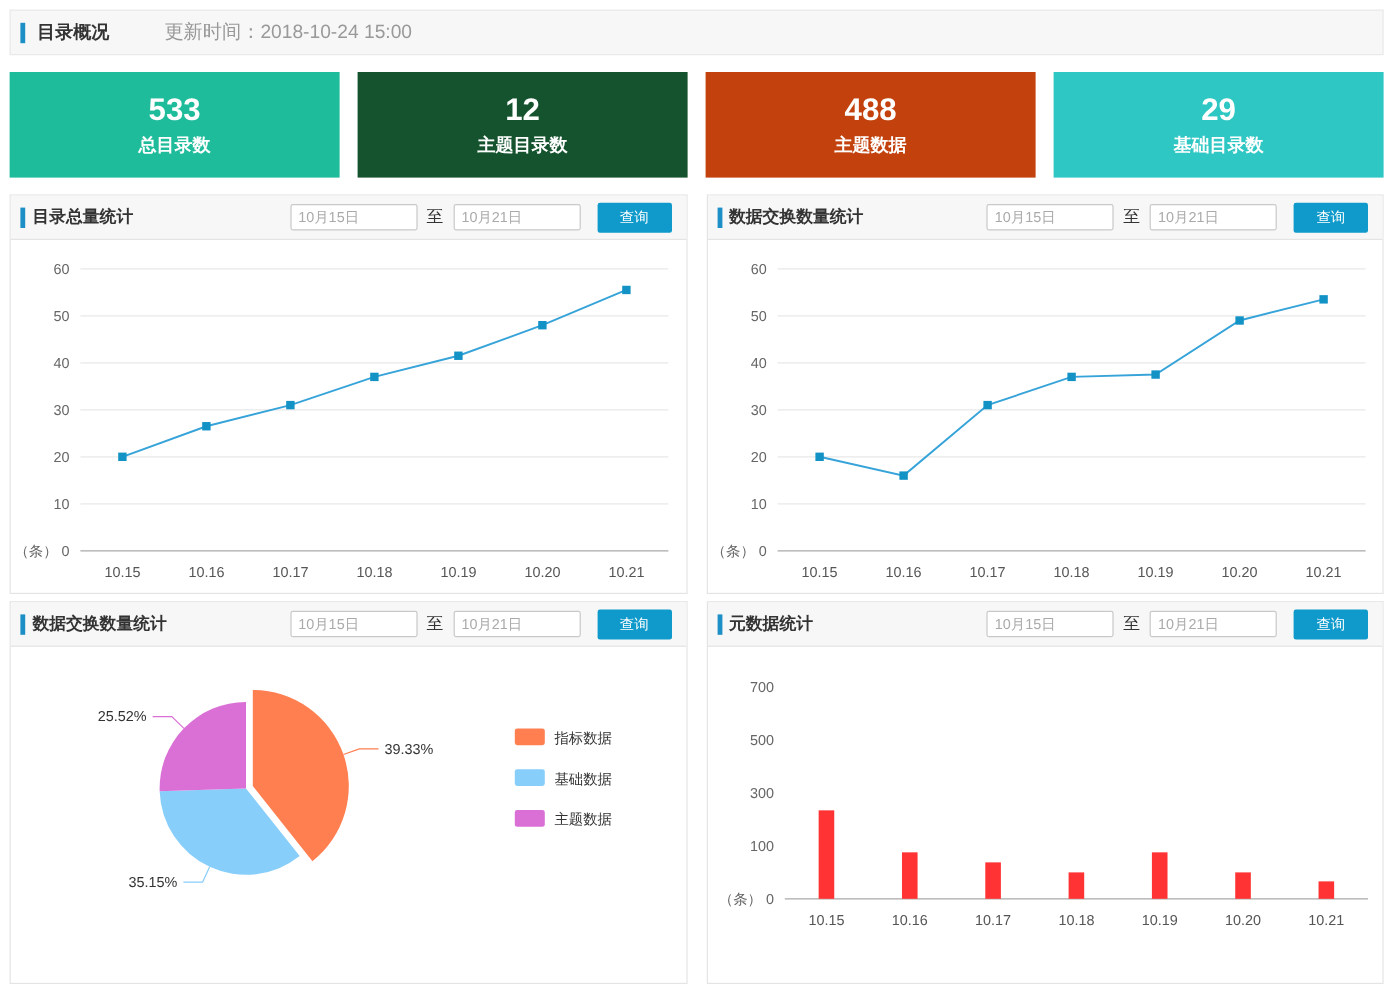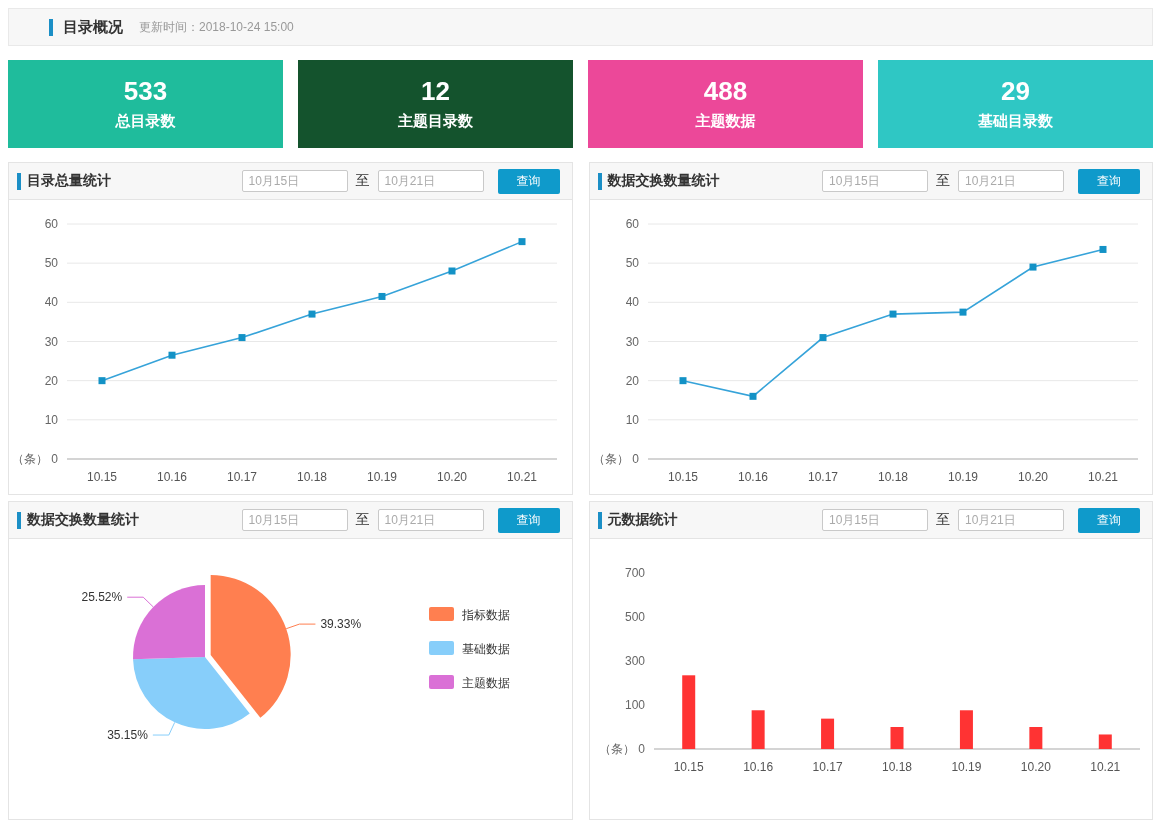--- a/index.html
+++ b/index.html
@@ -1,22 +1,22 @@
 <!DOCTYPE html>
 <html><head>
 <meta charset="utf-8">
 <style>
   html,body{margin:0;padding:0;background:#fff;width:1161px;height:820px;overflow:hidden;
     font-family:"Liberation Sans","DejaVu Sans",sans-serif;}
   .wrap{padding:8px;}
   
-  .topbar{height:36px;background:#f7f7f7;border:1px solid #e9e9e9;display:flex;align-items:center;padding-left:32px;}
+  .topbar{height:36px;background:#f7f7f7;border:1px solid #e9e9e9;display:flex;align-items:center;}
   .accent{width:4px;height:17px;background:#1b8fc6;margin-left:8px;flex:0 0 auto;}
   .page-title{font-size:15px;font-weight:bold;color:#333;margin-left:10px;}
-  .update{margin-left:16px;font-size:12px;color:#999;}
+  .update{margin-left:46px;font-size:16px;color:#999;}
   
   .cards{display:grid;grid-template-columns:repeat(4,1fr);gap:15px;margin-top:14px;}
   .card{height:88px;color:#fff;display:flex;flex-direction:column;align-items:center;justify-content:center;}
   .card .v{font-size:26px;font-weight:bold;line-height:1.1;}
   .card .l{font-size:15px;font-weight:bold;margin-top:7px;}
   
   .grid{display:grid;grid-template-columns:1fr 1fr;column-gap:16px;row-gap:6px;margin-top:14px;}
   .panel{border:1px solid #e4e4e4;background:#fff;}
   .phead{height:36px;background:#f7f7f7;border-bottom:1px solid #e4e4e4;display:flex;align-items:center;}
   .ptitle{font-size:14px;font-weight:bold;color:#333;margin-left:6px;}
@@ -44,21 +44,21 @@
 
   <div class="cards">
     <div class="card" style="background: rgb(31, 188, 156);">
       <div class="v">533</div>
       <div class="l">总目录数</div>
     </div>
     <div class="card" style="background: #14532d;">
       <div class="v">12</div>
       <div class="l">主题目录数</div>
     </div>
-    <div class="card" style="background: #ec4899;">
+    <div class="card" style="background: #c2410c;">
       <div class="v">488</div>
       <div class="l">主题数据</div>
     </div>
     <div class="card" style="background: rgb(47, 199, 196);">
       <div class="v">29</div>
       <div class="l">基础目录数</div>
     </div>
   </div>
 
   <div class="grid">

